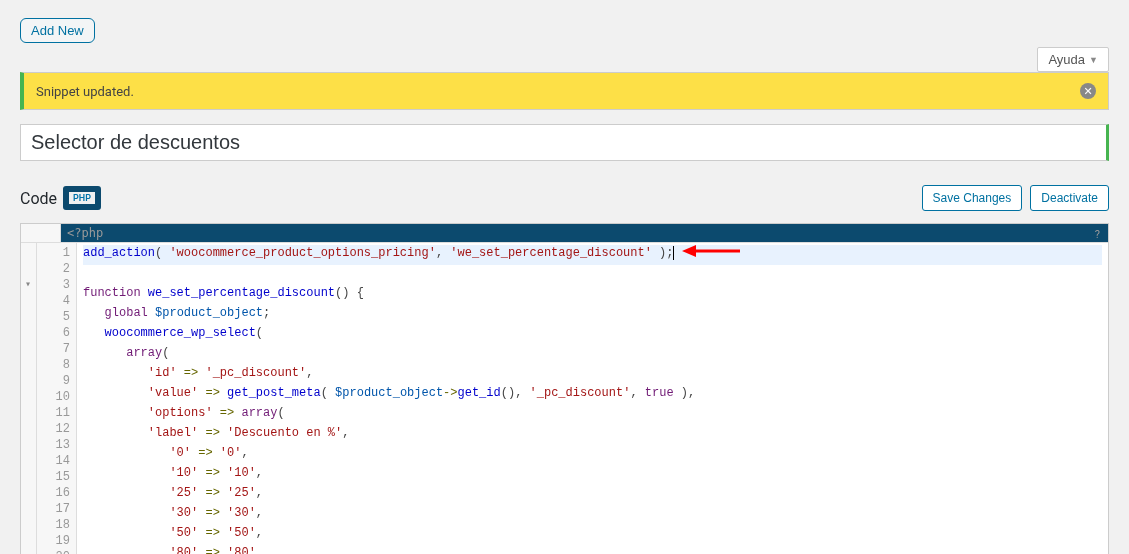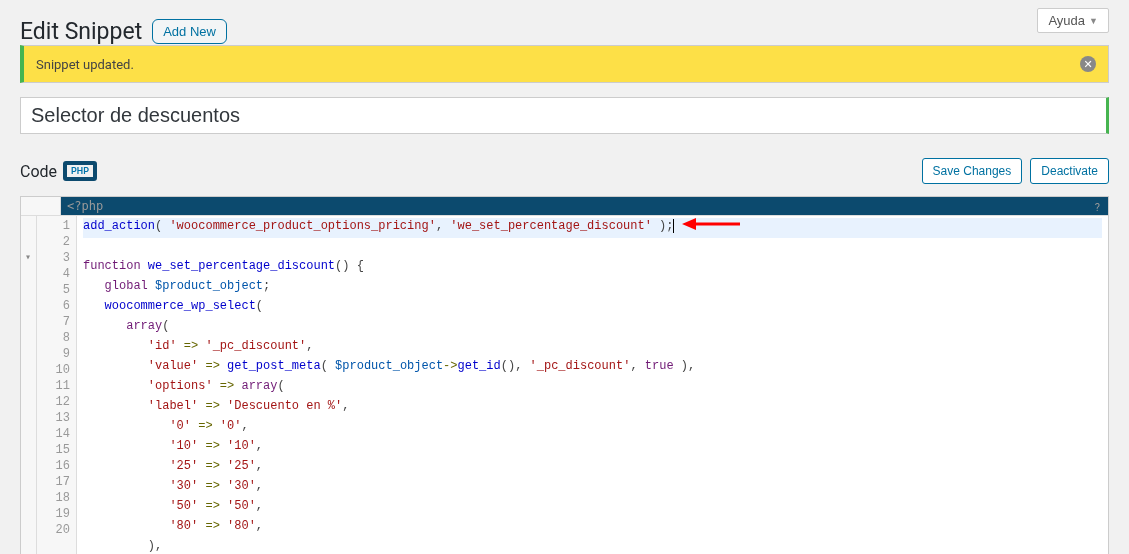--- a/index.html
+++ b/index.html
@@ -42,20 +42,21 @@
   border: 1px solid #ccc;
   background: #fff;
   padding: 4px 10px;
   font-size: 13px;
   color: #555;
   border-radius: 2px;
   cursor: pointer;
   display: flex;
   align-items: center;
   gap: 4px;
+  margin-top: 39px;
 }
 .help-btn .tri { font-size: 9px; color: #888; }
 .notice {
   background: #fde047;
   border: 1px solid #ccc;
   border-left: 4px solid #46b450;
   padding: 10px 12px;
   display: flex;
   justify-content: space-between;
   align-items: center;
@@ -90,21 +91,21 @@
   align-items: center;
   margin-top: 24px;
 }
 .code-label-row {
   display: flex;
   align-items: center;
   gap: 6px;
 }
 .code-label { font-size: 16px; font-weight: 400; color: #23282d; }
 .php-badge {
-  border: 4px solid #0c4a6e;
+  border: 6px solid #0c4a6e;
   color: #0073aa;
   font-size: 9px;
   padding: 1px 4px;
   border-radius: 3px;
   font-weight: 600;
 }
 .btn-row { display: flex; gap: 8px; }
 .wp-btn {
   border: 1px solid #0071a1;
   color: #0071a1;
@@ -196,21 +197,20 @@
   margin-left: -1px;
 }
 </style>
 </head>
 <body>
 
 
 
 <div class="top-row">
   <div class="heading-row">
-    <h1>Edit Snippet</h1>
     <button class="add-new">Add New</button>
   </div>
   <button class="help-btn">
     <span>Ayuda</span>
     <span class="tri">▼</span>
   </button>
 </div>
 
 <div class="notice">
   <span class="notice-text">Snippet updated.</span>

